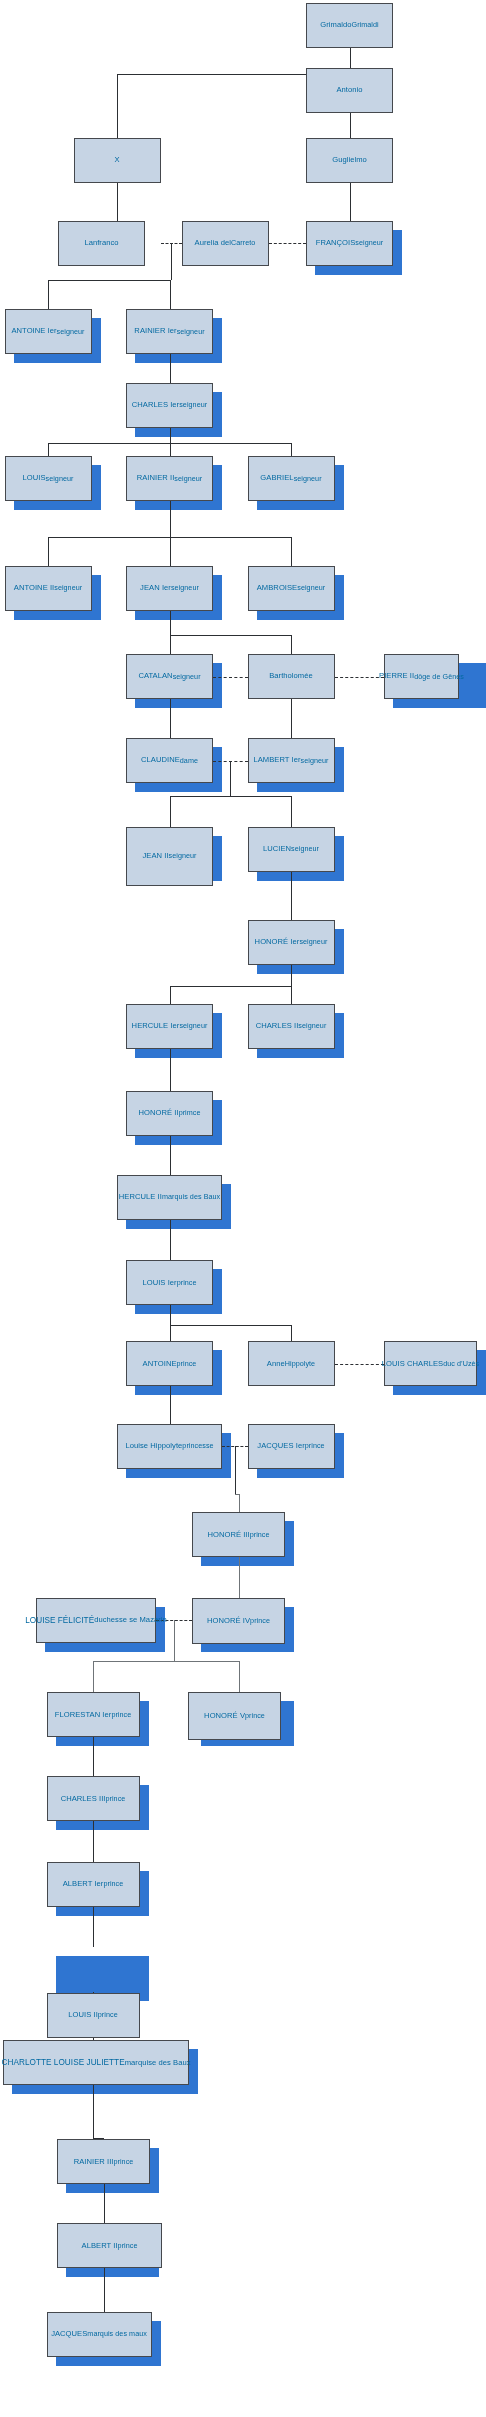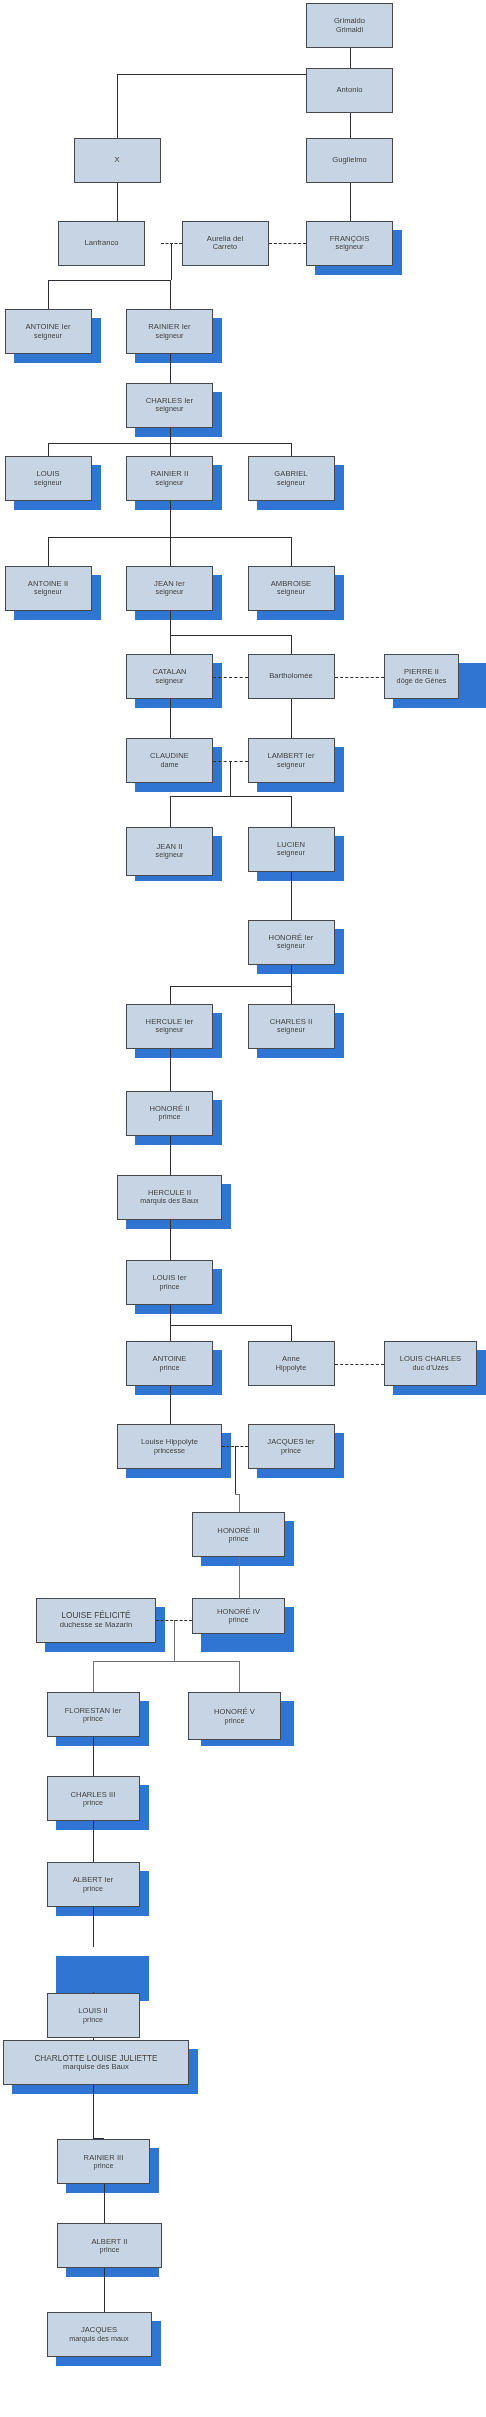--- a/index.html
+++ b/index.html
@@ -13,23 +13,23 @@
     height: 2417px;
     background: #ffffff;
     font-family: "Liberation Sans", sans-serif;
     overflow: hidden;
   }
   .node {
     position: absolute;
     box-sizing: border-box;
     background: #c6d4e4;
     border: 1.3px solid #45484d;
-    color: #404040;
+    color: #0369a1;
     display: flex;
-    flex-direction: column;
+    align-items: center;
     justify-content: center;
     text-align: center;
     line-height: 1.12;
     z-index: 5;
   }
   .node .nm {
     font-size: 7.6px;
     letter-spacing: 0.05px;
     white-space: nowrap;
   }
@@ -245,21 +245,21 @@
         <div class="ti">dôge de Gênes</div>
       </div>
       <div class="node" style="left: 126px; top: 738.153px; width: 87px; height: 45.0093px;">
         <div class="nm">CLAUDINE</div>
         <div class="ti">dame</div>
       </div>
       <div class="node" style="left: 247.5px; top: 738.153px; width: 87px; height: 45.0093px;">
         <div class="nm">LAMBERT Ier</div>
         <div class="ti">seigneur</div>
       </div>
-      <div class="node" style="left: 126px; top: 826.671px; width: 87px; height: 49px;">
+      <div class="node" style="left: 126px; top: 826.671px; width: 87px; height: 59px;">
         <div class="nm">JEAN II</div>
         <div class="ti">seigneur</div>
       </div>
       <div class="node" style="left: 247.5px; top: 826.671px; width: 87px; height: 45.0093px;">
         <div class="nm">LUCIEN</div>
         <div class="ti">seigneur</div>
       </div>
       <div class="node" style="left: 247.5px; top: 919.69px; width: 87px; height: 45.0093px;">
         <div class="nm">HONORÉ Ier</div>
         <div class="ti">seigneur</div>
@@ -305,21 +305,21 @@
         <div class="ti">prince</div>
       </div>
       <div class="node" style="left: 192px; top: 1512.31px; width: 93px; height: 45.0093px;">
         <div class="nm">HONORÉ III</div>
         <div class="ti">prince</div>
       </div>
       <div class="node wide" style="left: 36px; top: 1597.83px; width: 120px; height: 45.0093px;">
         <div class="nm">LOUISE FÉLICITÉ</div>
         <div class="ti">duchesse se Mazarin</div>
       </div>
-      <div class="node" style="left: 192px; top: 1597.83px; width: 93px; height: 36px;">
+      <div class="node" style="left: 192px; top: 1597.83px; width: 93px; height: 46px;">
         <div class="nm">HONORÉ IV</div>
         <div class="ti">prince</div>
       </div>
       <div class="node" style="left: 46.5px; top: 1692.35px; width: 93px; height: 45.0093px;">
         <div class="nm">FLORESTAN Ier</div>
         <div class="ti">prince</div>
       </div>
       <div class="node" style="left: 188px; top: 1692.35px; width: 93px; height: 48px;">
         <div class="nm">HONORÉ V</div>
         <div class="ti">prince</div>

